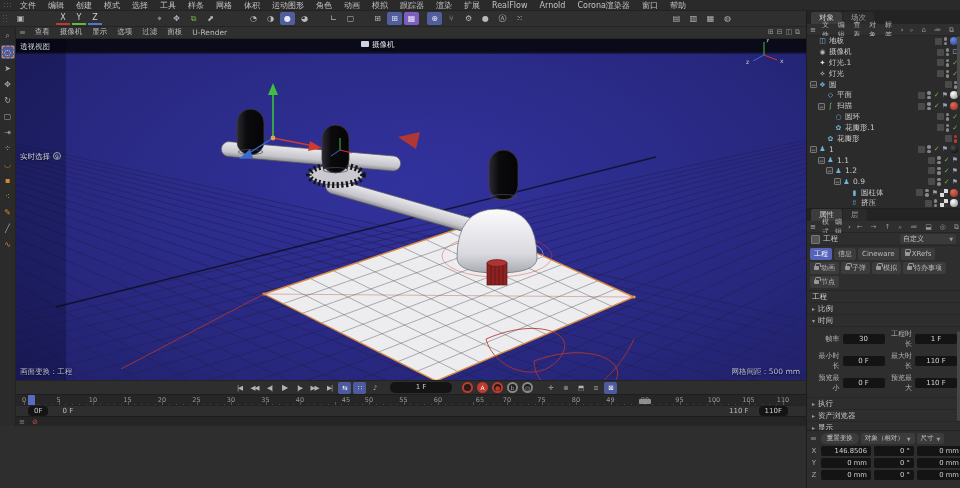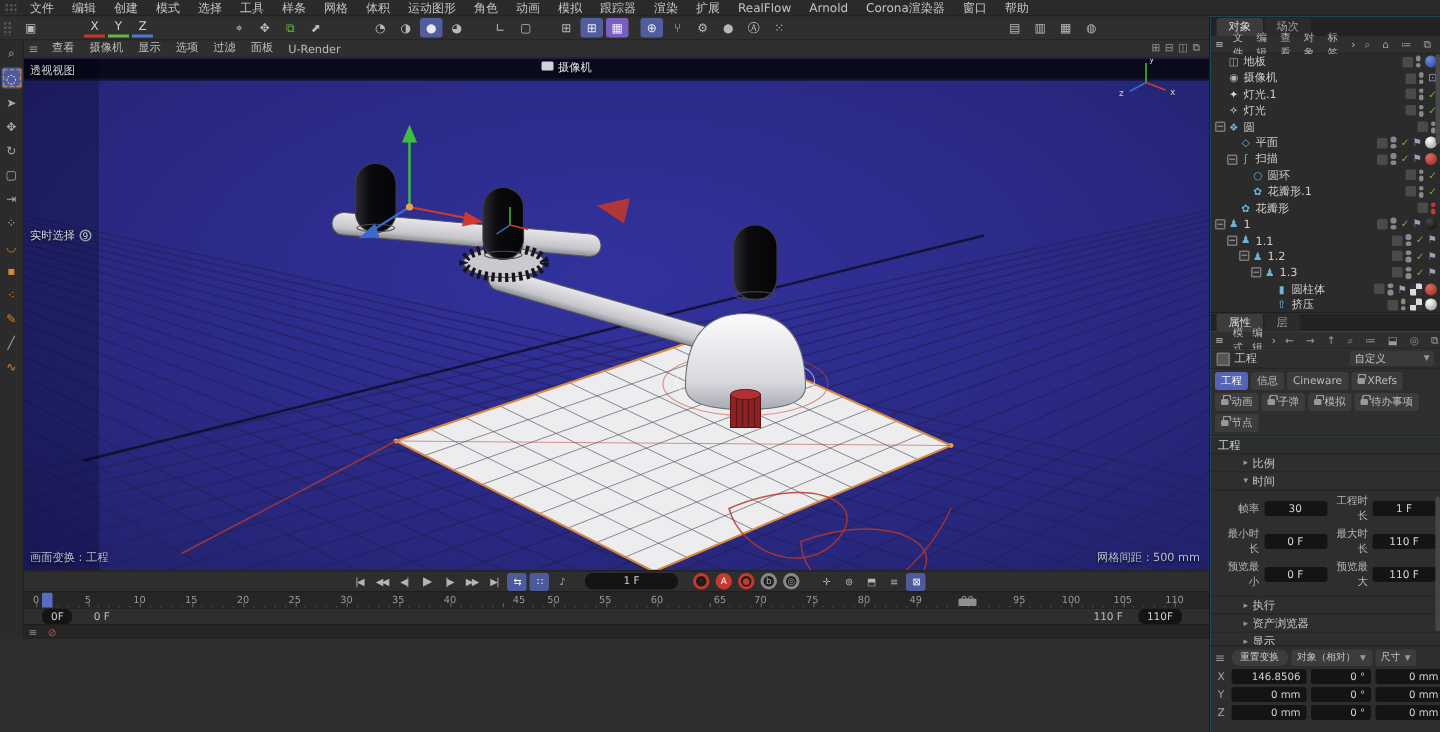--- a/index.html
+++ b/index.html
@@ -88,21 +88,21 @@
   .cube-ico { width:9px; height:9px; background:#555; border:1px solid #777; border-radius:1px; }
   .preset-select { margin-left:auto; width:56px; height:10px; background:#3a3a3a; border-radius:2px; font-size:7px; color:#c5c5c5; display:flex; align-items:center; padding:0 3px; }
   .preset-select .car { margin-left:auto; font-size:5px; color:#999; }
   .attr-chips { padding:2px 3px; display:flex; flex-wrap:wrap; gap:2px; background:#2e2e2e; border-bottom:1px solid #262626; }
   .chip { background:#3c3c3c; border-radius:2px; padding:1px 4px; color:#bcbcbc; font-size:7px; display:flex; align-items:center; gap:2px; }
   .chip.active { background:#5563b8; color:#fff; }
   .lock { display:inline-block; width:5px; height:4px; background:#999; border-radius:1px; position:relative; }
   .lock::before { content:""; position:absolute; top:-3px; left:0.5px; width:4px; height:3px; border:1px solid #999; border-bottom:none; border-radius:2px 2px 0 0; }
   .attr-body { flex:1; background:#2e2e2e; position:relative; overflow:hidden; }
   .sec-label { height:12px; display:flex; align-items:center; padding-left:5px; color:#d5d5d5; font-size:7.5px; border-bottom:1px solid #272727; }
-  .sec-row { height:12px; display:flex; align-items:center; padding-left:22px; color:#c5c5c5; font-size:7.5px; border-bottom:1px solid #272727; gap:3px; }
+  .sec-row { height:12px; display:flex; align-items:center; padding-left:5px; color:#c5c5c5; font-size:7.5px; border-bottom:1px solid #272727; gap:3px; }
   .sec-row .arr { font-size:6px; color:#999; }
   .fields-grid { padding:2px 3px 4px 8px; display:grid; grid-template-columns:auto 42px auto 42px; gap:2px 3px; align-items:center; border-bottom:1px solid #272727; }
   .f-label { font-size:7px; color:#b5b5b5; text-align:right; }
   .f-box { height:10px; background:#141414; border-radius:2px; color:#d5d5d5; font-size:7px; text-align:center; line-height:10px; }
   .attr-scroll { position:absolute; right:0; top:40px; width:3px; height:90px; background:#464646; border-radius:2px; }
   .coord-panel { height:58px; background:#2e2e2e; border-top:1px solid #222; padding:2px 3px; }
   .cp-head { display:flex; align-items:center; gap:2px; margin-bottom:2px; }
   .cp-burger { color:#999; font-size:8px; margin-right:2px; }
   .cp-pill { background:#3c3c3c; border-radius:6px; padding:1px 6px; font-size:6.5px; color:#c5c5c5; }
   .cp-select { background:#3c3c3c; border-radius:2px; padding:1px 4px; font-size:6.5px; color:#c5c5c5; display:flex; align-items:center; gap:3px; }
@@ -719,21 +719,21 @@
             <span class="tr-dots">
               <i></i>
               <i></i>
             </span>
             <span class="tr-check">✓</span>
             <span class="tr-flag">⚑</span>
           </div>
           <div class="tree-row" style="padding-left: 27px;">
             <span class="tr-expand">−</span>
             <span class="obj-ico" style="color: rgb(111, 179, 217);">♟</span>
-            <span class="tr-label">1.3</span>
+            <span class="tr-label">0.9</span>
             <span class="tr-toggle"></span>
             <span class="tr-dots">
               <i></i>
               <i></i>
             </span>
             <span class="tr-check">✓</span>
             <span class="tr-flag">⚑</span>
           </div>
           <div class="tree-row" style="padding-left: 35px;">
             <span class="tr-noexp"></span>

